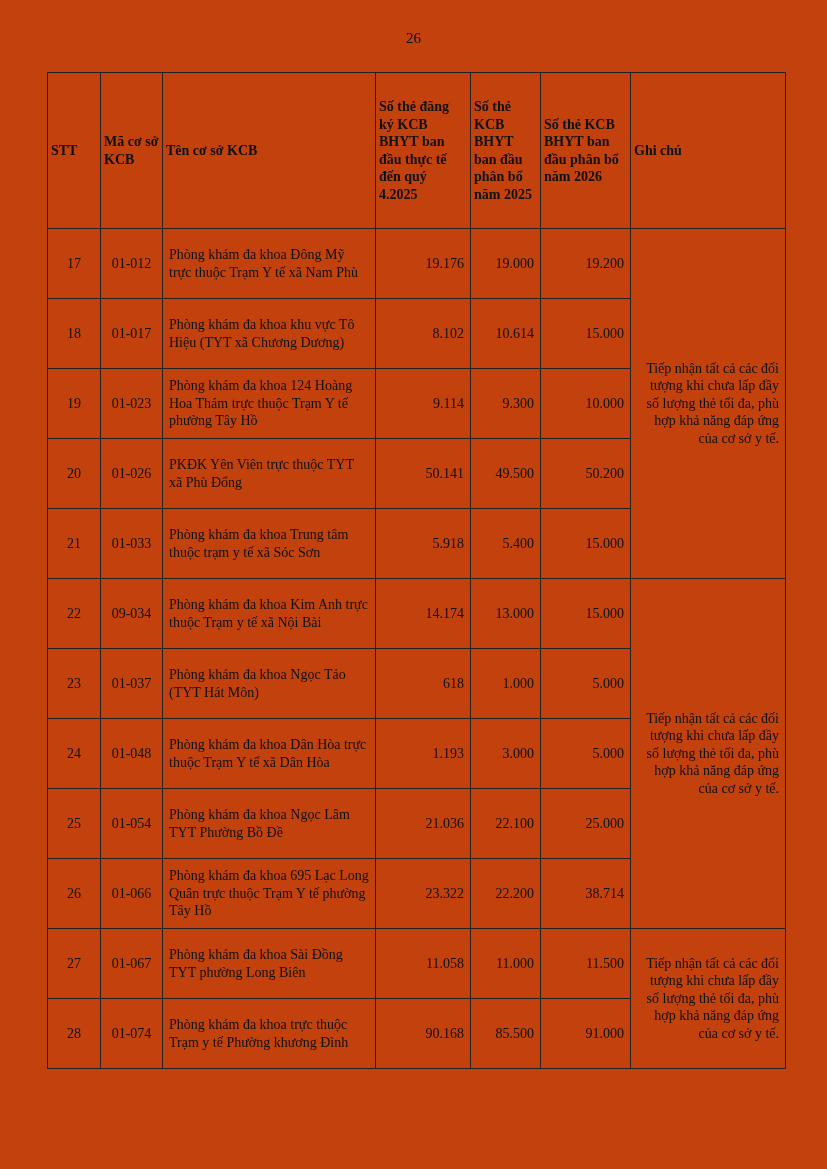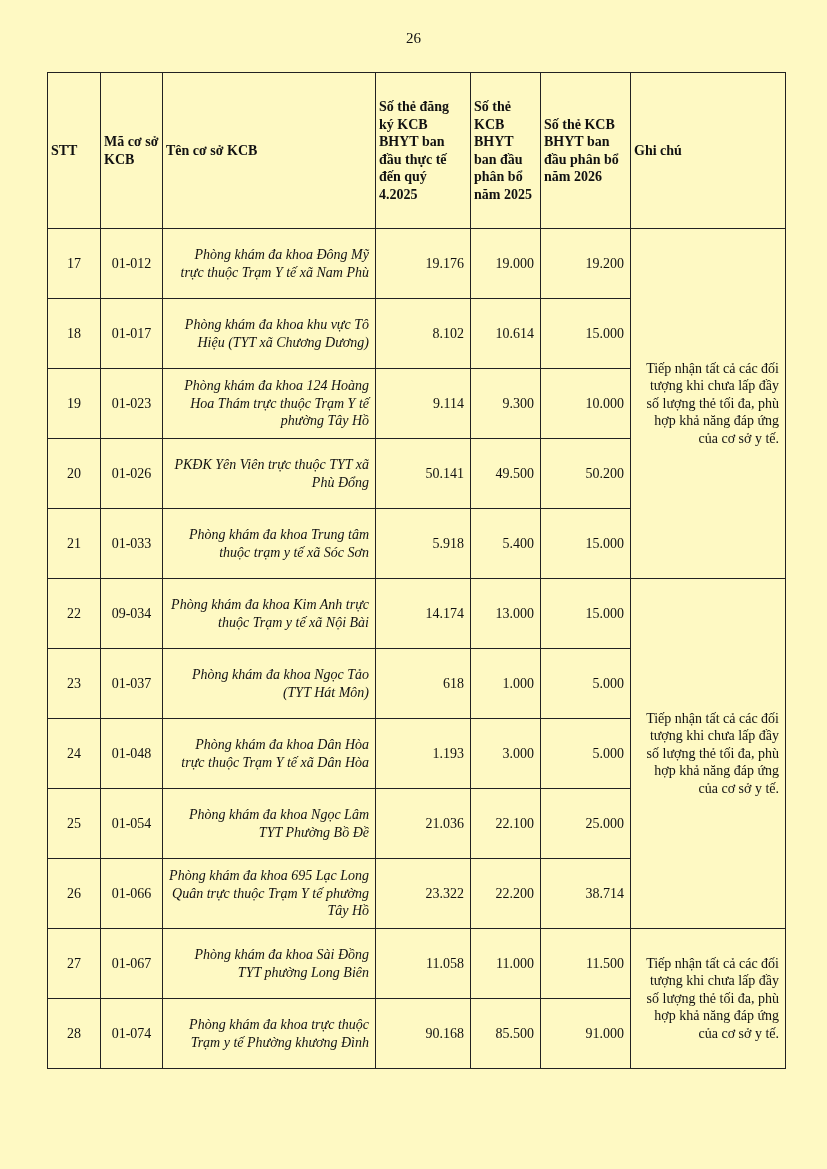--- a/index.html
+++ b/index.html
@@ -5,21 +5,21 @@
   html, body {
     margin: 0;
     padding: 0;
     background: #ffffff;
   }
   .page {
     position: relative;
     width: 827px;
     height: 1169px;
     margin: 0 auto;
-    background: #fef9c3;
+    background: #c2410c;
     font-family: "Liberation Serif", "DejaVu Serif", serif;
     color: #111111;
     box-sizing: border-box;
   }
   .page-number {
     position: absolute;
     top: 30px;
     left: 0;
     width: 100%;
     text-align: center;
@@ -58,24 +58,23 @@
   col.c-pb25 { width: 70px; }
   col.c-pb26 { width: 90px; }
   col.c-ghichu { width: 155px; }
 
   tbody tr { height: 70px; }
 
   td.cell-stt, td.cell-ma {
     text-align: center;
   }
   td.cell-ten {
-    text-align: right;
+    text-align: left;
     padding-left: 9px;
     padding-right: 6px;
-    font-style: italic;
   }
   td.cell-num {
     text-align: right;
     padding-right: 9px;
   }
   td.cell-note {
     text-align: right;
     padding: 6px 8px;
     line-height: 1.3;
   }

